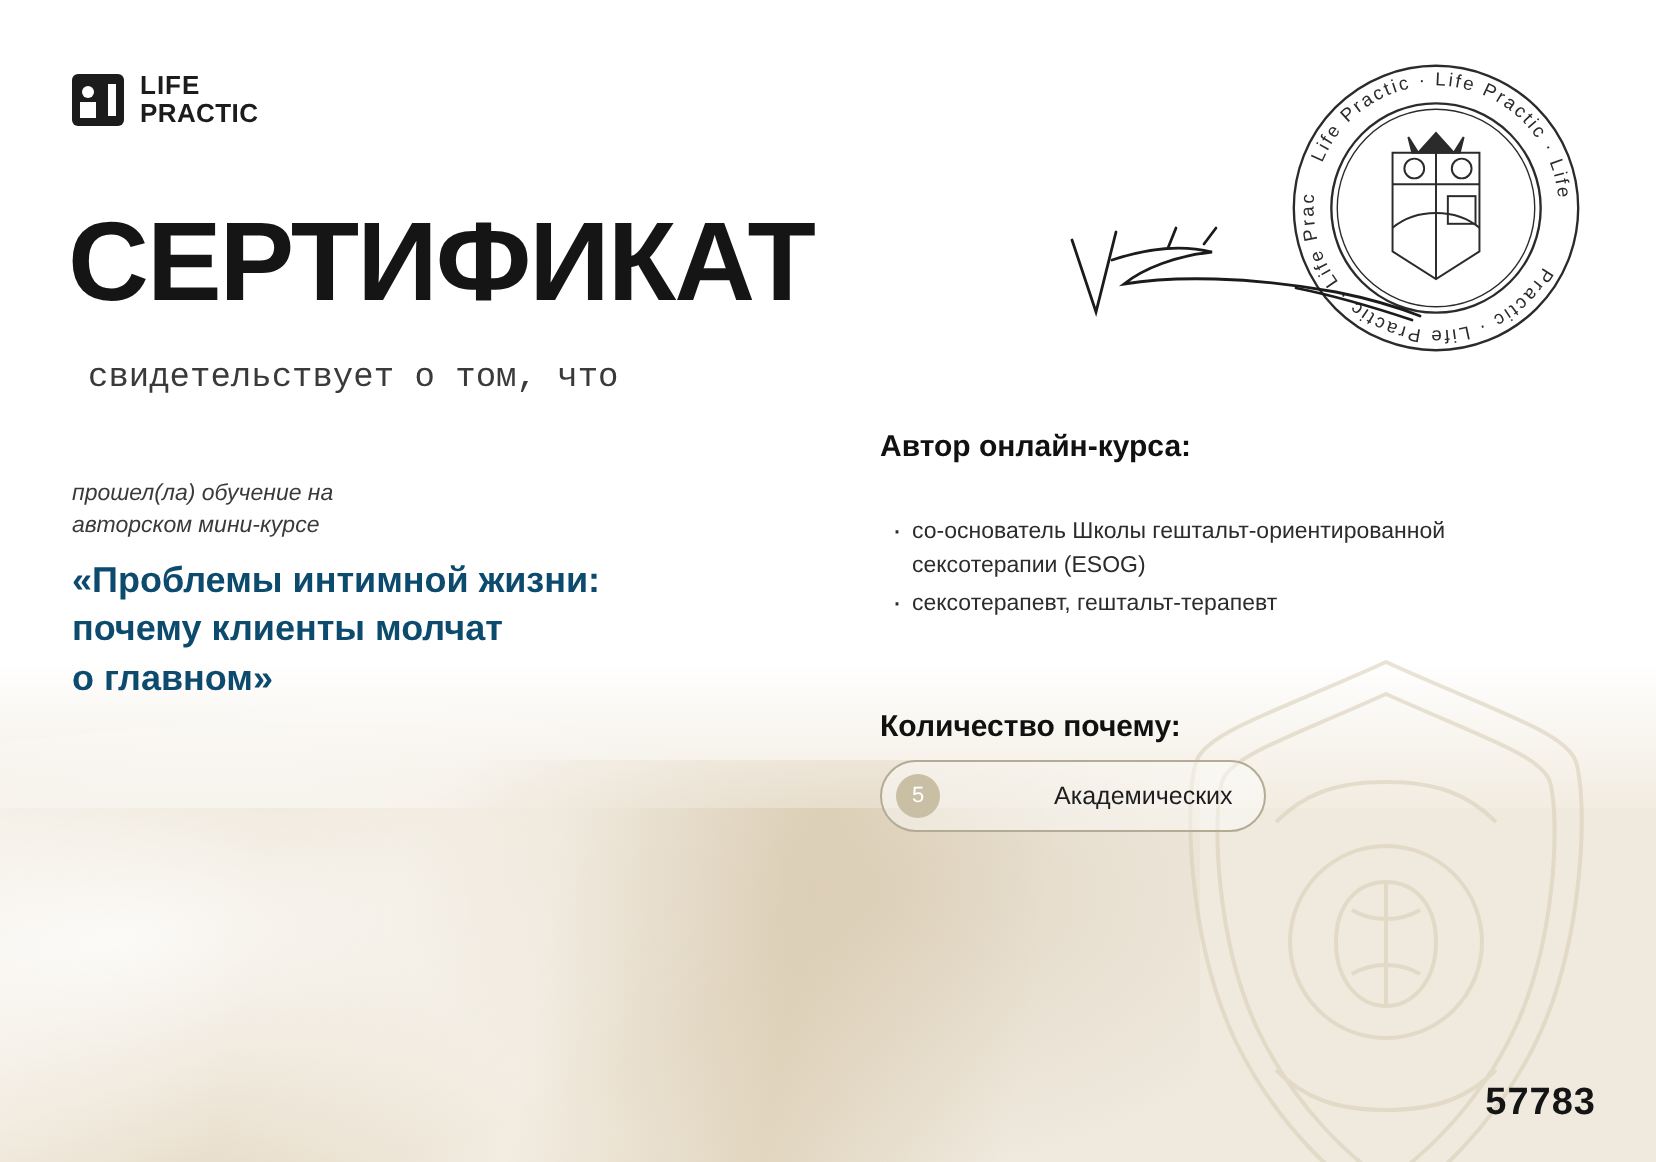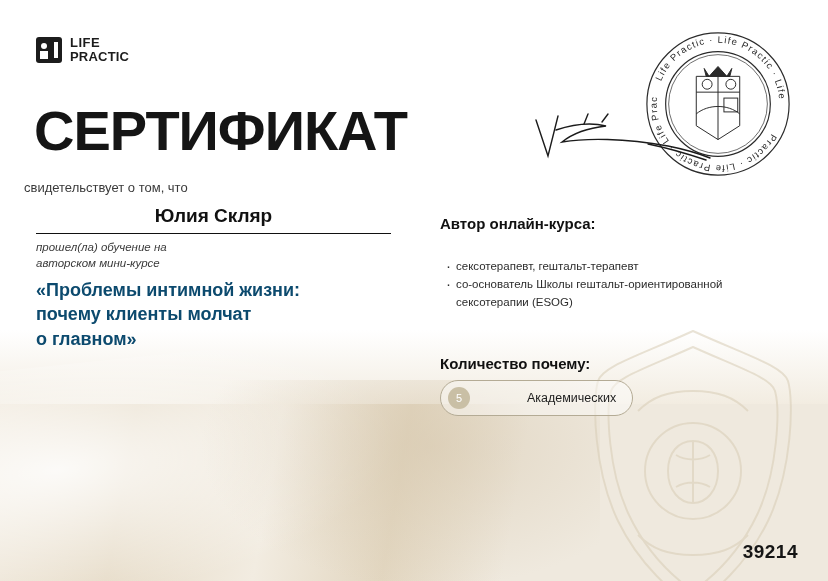--- a/index.html
+++ b/index.html
@@ -127,24 +127,25 @@
     left: 34px;
     top: 103px;
     font-size: 56px;
     font-weight: bold;
     letter-spacing: -1px;
     color: #151515;
     line-height: 1;
   }
   .subtitle {
     position: absolute;
-    left: 24px;
+    left: 44px;
     top: 180px;
-    font-size: 13px;
+    font-size: 17px;
     color: #3a3a3a;
+    font-family: Liberation Mono, monospace;
   }
   .recipient-wrap {
     position: absolute;
     left: 36px;
     top: 205px;
     width: 355px;
   }
   .recipient {
     text-align: center;
     font-size: 19px;
@@ -314,36 +315,32 @@
     </div>
     <div class="logo-text">
       <div>LIFE</div>
       <div>PRACTIC</div>
     </div>
   </div>
 
   <div class="title">СЕРТИФИКАТ</div>
   <div class="subtitle">свидетельствует о том, что</div>
 
-  <div class="recipient-wrap">
-    <div class="recipient">Юлия Скляр</div>
-    <div class="recipient-line"></div>
-  </div>
 
   <div class="after-line" style="white-space: pre-line; font-style: italic;">прошел(ла) обучение на
 авторском мини-курсе</div>
 
   <div class="course-title" style="white-space: pre-line;">«Проблемы интимной жизни:
 почему клиенты молчат
 о главном»</div>
 
   <div class="author-heading">Автор онлайн-курса:</div>
   <ul class="author-bullets">
+    <li>со-основатель Школы гештальт-ориентированной сексотерапии (ESOG)</li>
     <li>сексотерапевт, гештальт-терапевт</li>
-    <li>со-основатель Школы гештальт-ориентированной сексотерапии (ESOG)</li>
   </ul>
 
   <div class="hours-heading">Количество почему:</div>
   <div class="hours-pill">
     <div class="hours-circle">5</div>
     <div class="hours-label">Академических</div>
   </div>
 
   <svg class="stamp" viewBox="0 0 160 160">
     <defs>
@@ -375,15 +372,15 @@
   <svg class="signature" viewBox="0 0 190 70">
     <g fill="none" stroke="#1b1b1b" stroke-width="1.4" stroke-linecap="round">
       <path d="M8 12 L20 48 L30 8"></path>
       <path d="M28 22 C 46 16, 62 14, 78 18 C 60 20, 44 26, 34 34 C 58 30, 96 30, 140 38 C 160 42, 172 46, 182 50"></path>
       <path d="M56 16 L60 6"></path>
       <path d="M74 14 L80 6"></path>
       <path d="M120 36 C 140 40, 160 46, 178 52"></path>
     </g>
   </svg>
 
-  <div class="serial">39214</div>
+  <div class="serial">57783</div>
 
 </div>
 
 </body></html>

